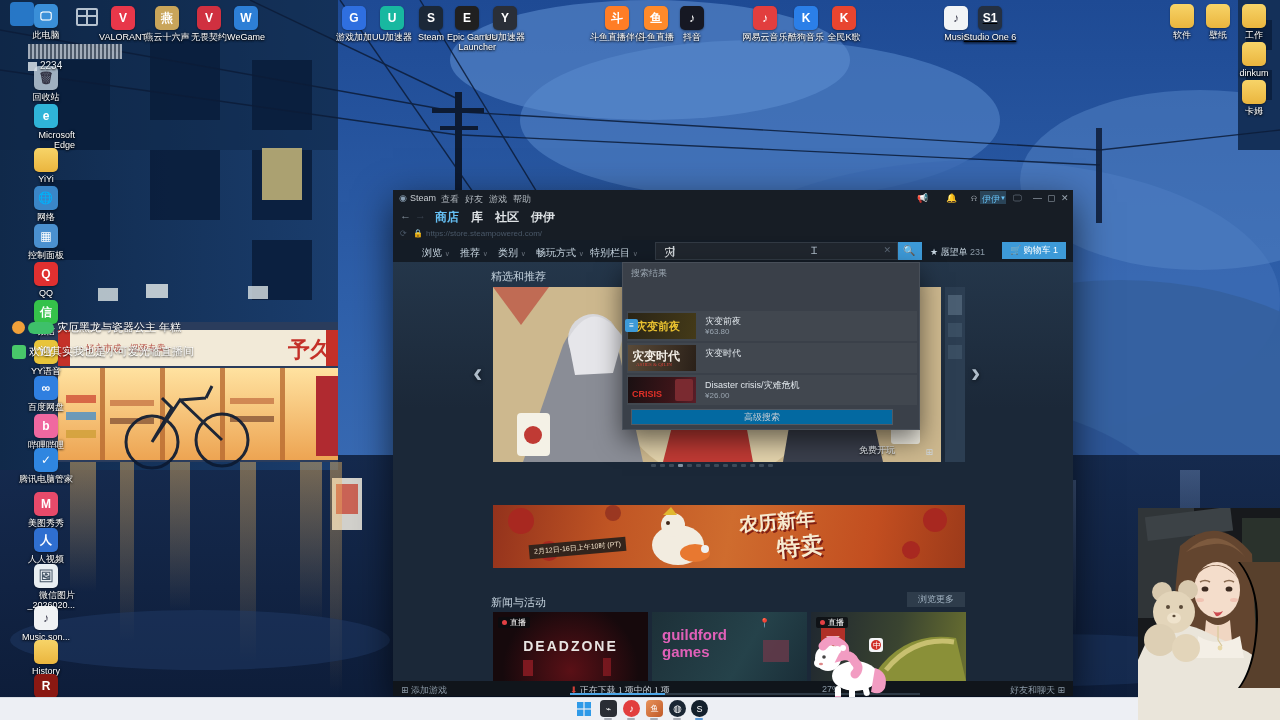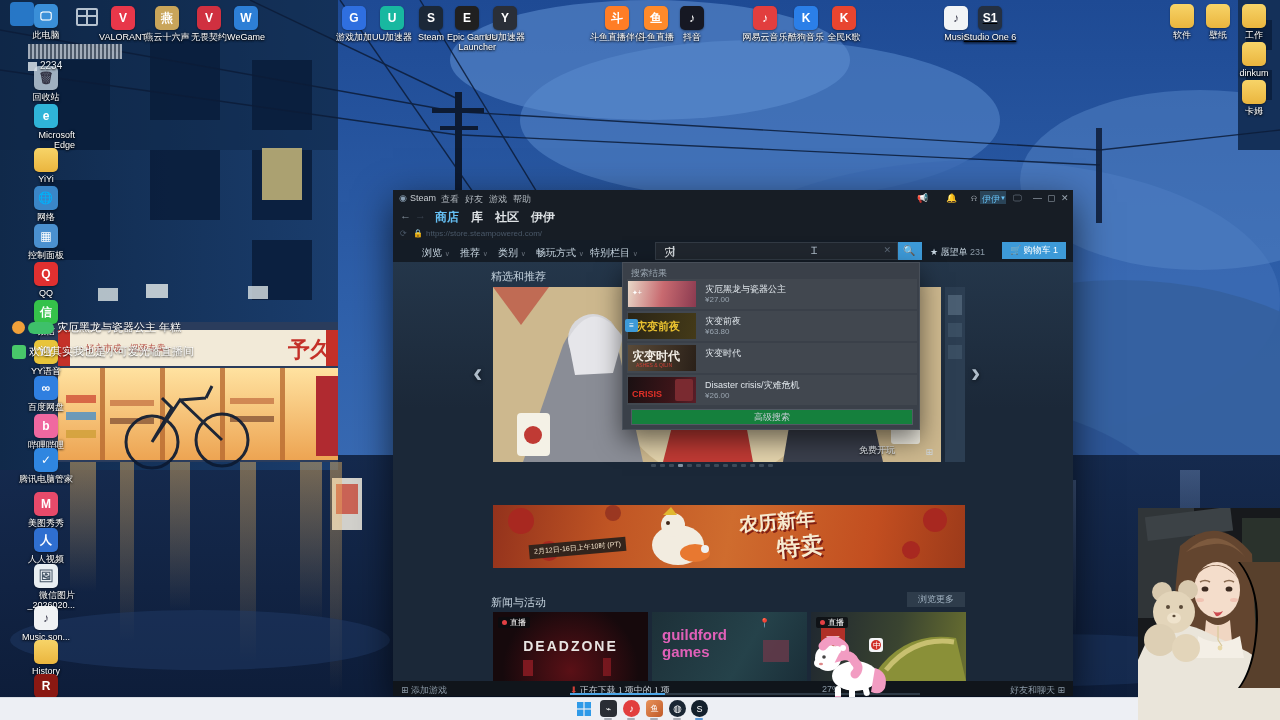--- a/index.html
+++ b/index.html
@@ -41,21 +41,21 @@
 #news-more { position:absolute; left:514px; top:330px; width:58px; height:15px; background:#2e3c4b; color:#9fb0bf; font-size:9px; text-align:center; line-height:15px; }
 .tile { position:absolute; top:350px; width:155px; height:69px; overflow:hidden; }
 .live-badge { position:absolute; left:5px; top:5px; height:11px; background:rgba(10,12,16,.78); border-radius:2px; color:#fff; font-size:8px; display:flex; align-items:center; padding:0 4px; gap:3px; }
 .live-badge i { width:5px; height:5px; border-radius:50%; background:#e24044; }
 #statusbar { position:absolute; left:0; bottom:0; width:100%; height:15px; background:#10151b; color:#8a98a5; font-size:9px; }
 #dropdown { position:absolute; left:229px; top:72px; width:298px; height:168px; background:#3a4049; border:1px solid #484f59; z-index:6; box-shadow:0 10px 24px rgba(0,0,0,.55); }
 .dd-row { position:absolute; left:4px; width:290px; height:30px; background:#41474f; }
 .dd-thumb { position:absolute; left:1px; top:2px; width:68px; height:26px; overflow:hidden; }
 .dd-title { position:absolute; left:78px; top:4px; color:#dfe5ea; font-size:9px; }
 .dd-price { position:absolute; left:78px; top:16px; color:#9aa5b0; font-size:8px; }
-#dd-adv { position:absolute; left:8px; top:146px; width:282px; height:16px; background:#15803d; border:1px solid #525a64; color:#c6cdd4; font-size:9px; text-align:center; line-height:15px; }
+#dd-adv { position:absolute; left:8px; top:146px; width:262px; height:16px; background:#0369a1; border:1px solid #525a64; color:#c6cdd4; font-size:9px; text-align:center; line-height:15px; }
 #webcam { position:absolute; left:1138px; top:508px; width:142px; height:212px; z-index:8; overflow:hidden; background:#15171a; }
 #taskbar { position:absolute; left:0; top:697px; width:1280px; height:23px; background:#edeff4; z-index:7; border-top:1px solid #d8dce4; }
 .tb-ic { position:absolute; top:2px; width:17px; height:17px; border-radius:4px; display:flex; align-items:center; justify-content:center; font-size:10px; color:#fff; }
 .tb-under { position:absolute; top:20px; width:8px; height:2px; border-radius:1px; background:#a8adb6; }
 #pony { position:absolute; left:811px; top:636px; z-index:7; }
 </style>
 </head>
 <body>
 
 <div id="screen">
@@ -504,36 +504,29 @@
       <span style="position:absolute;left:8px;top:3px;">⊞ <span>添加游戏</span></span>
       <span style="position:absolute;left:177px;top:3px;color:#c6cdd4;font-family:Liberation Serif, serif;"><span style="color:#d04038;">⬇</span> <span>正在下载 1 项中的 1 项</span></span>
       <span style="position:absolute;left:429px;top:3px;">27%</span>
       <div style="position:absolute;left:177px;top:12px;width:350px;height:2px;background:#2e3a46;">
           <div style="width:27%;height:2px;background:#4ca6e8;"></div>
         </div>
       <span style="position:absolute;right:8px;top:3px;"><span>好友和聊天</span> ⊞</span>
     </div>
     <div id="dropdown">
       <div style="position:absolute;left:8px;top:4px;color:#9aa5b0;font-size:9px;">搜索结果</div>
-      <div class="dd-row" style="top:16px;">
-        <div class="dd-thumb" style="background:linear-gradient(100deg,#e8d8c8 0%,#c86a70 50%,#8a3a50 100%);">
-            <div style="position:absolute;left:4px;top:8px;color:#fff;font-size:7px;">✦+</div>
-          </div>
-        <div class="dd-title">灾厄黑龙与瓷器公主</div>
-        <div class="dd-price">¥27.00</div>
-      </div>
       <div class="dd-row" style="top:48px;">
         <div class="dd-thumb" style="background:linear-gradient(100deg,#2a2415 0%,#443a18 100%);">
             <div style="position:absolute;left:8px;top:6px;color:#e8c030;font-size:11px;font-weight:bold;">灾变前夜</div>
           </div>
         <div style="position:absolute;left:-2px;top:8px;width:13px;height:13px;background:#3d9ad8;border-radius:2px;color:#fff;font-size:8px;text-align:center;line-height:13px;">≡</div>
         <div class="dd-title">灾变前夜</div>
         <div class="dd-price">¥63.80</div>
       </div>
-      <div class="dd-row" style="top:80px;">
+      <div class="dd-row" style="top:80px;font-family:Liberation Serif, serif;">
         <div class="dd-thumb" style="background:linear-gradient(100deg,#5a4a38 0%,#2a2018 100%);">
             <div style="position:absolute;left:4px;top:3px;color:#f0ece4;font-size:12px;font-weight:bold;">灾变时代</div>
             <div style="position:absolute;left:8px;top:17px;color:#d04038;font-size:5px;">ASHES &amp; QILIN</div>
           </div>
         <div class="dd-title">灾变时代</div>
         <div class="dd-price"></div>
       </div>
       <div class="dd-row" style="top:112px;">
         <div class="dd-thumb" style="background:linear-gradient(100deg,#1a1012 0%,#3a1418 60%,#5a1e28 100%);">
             <div style="position:absolute;left:4px;top:12px;color:#e03028;font-size:9px;font-weight:bold;">CRISIS</div>

